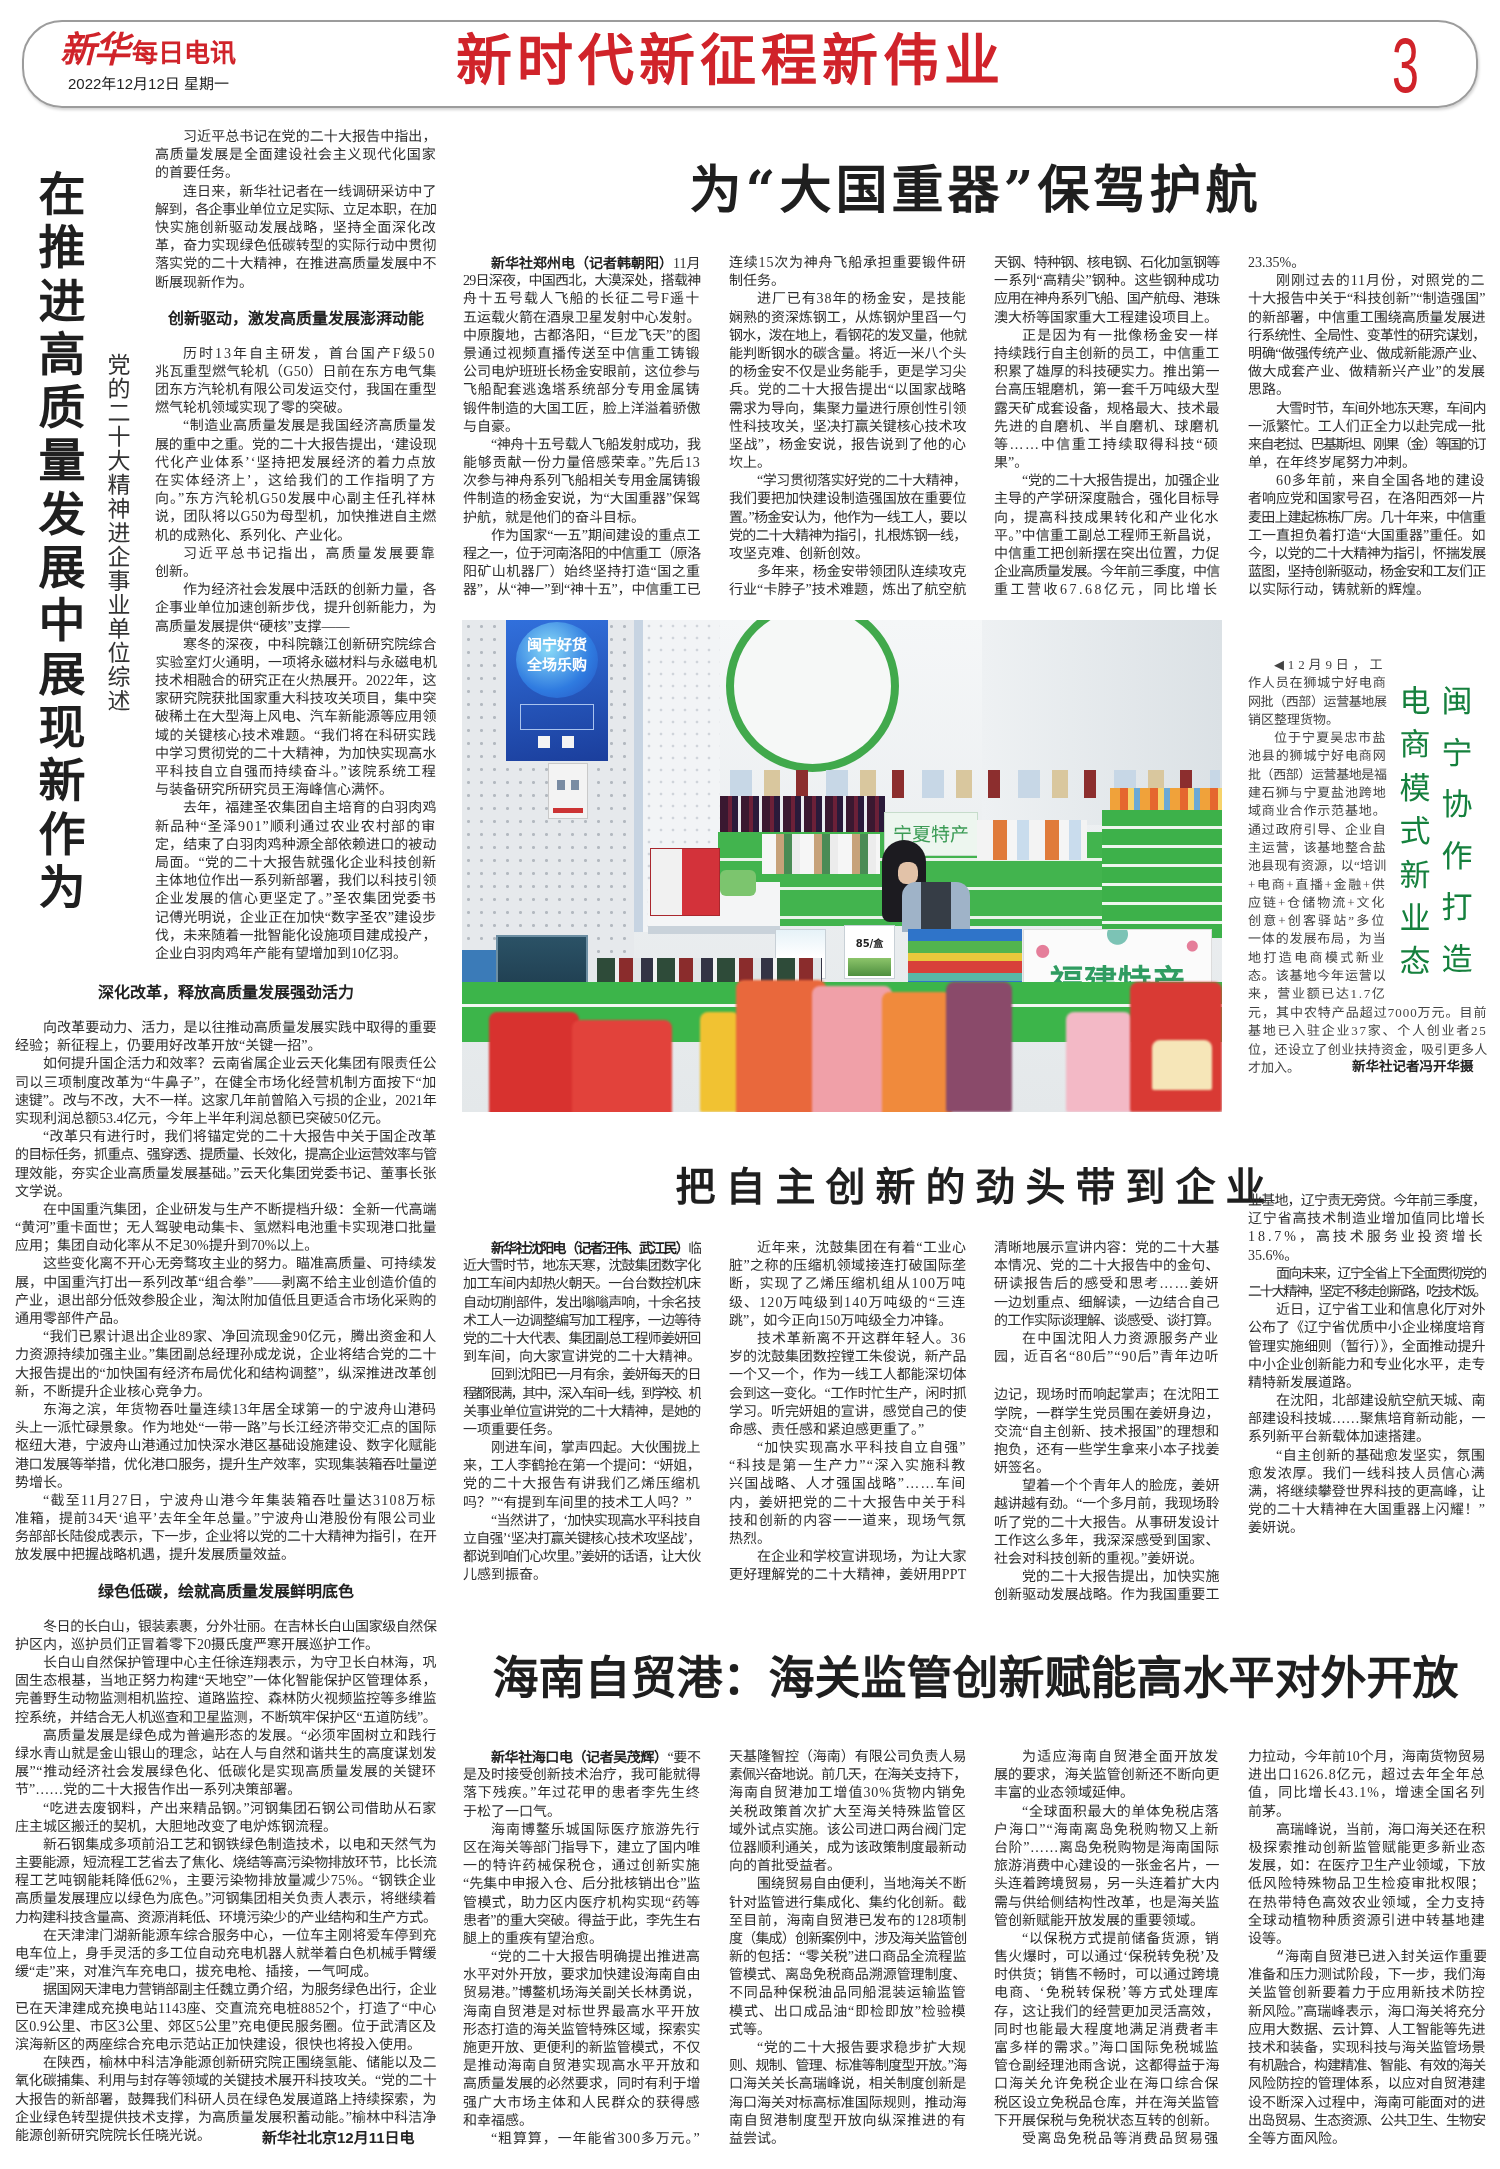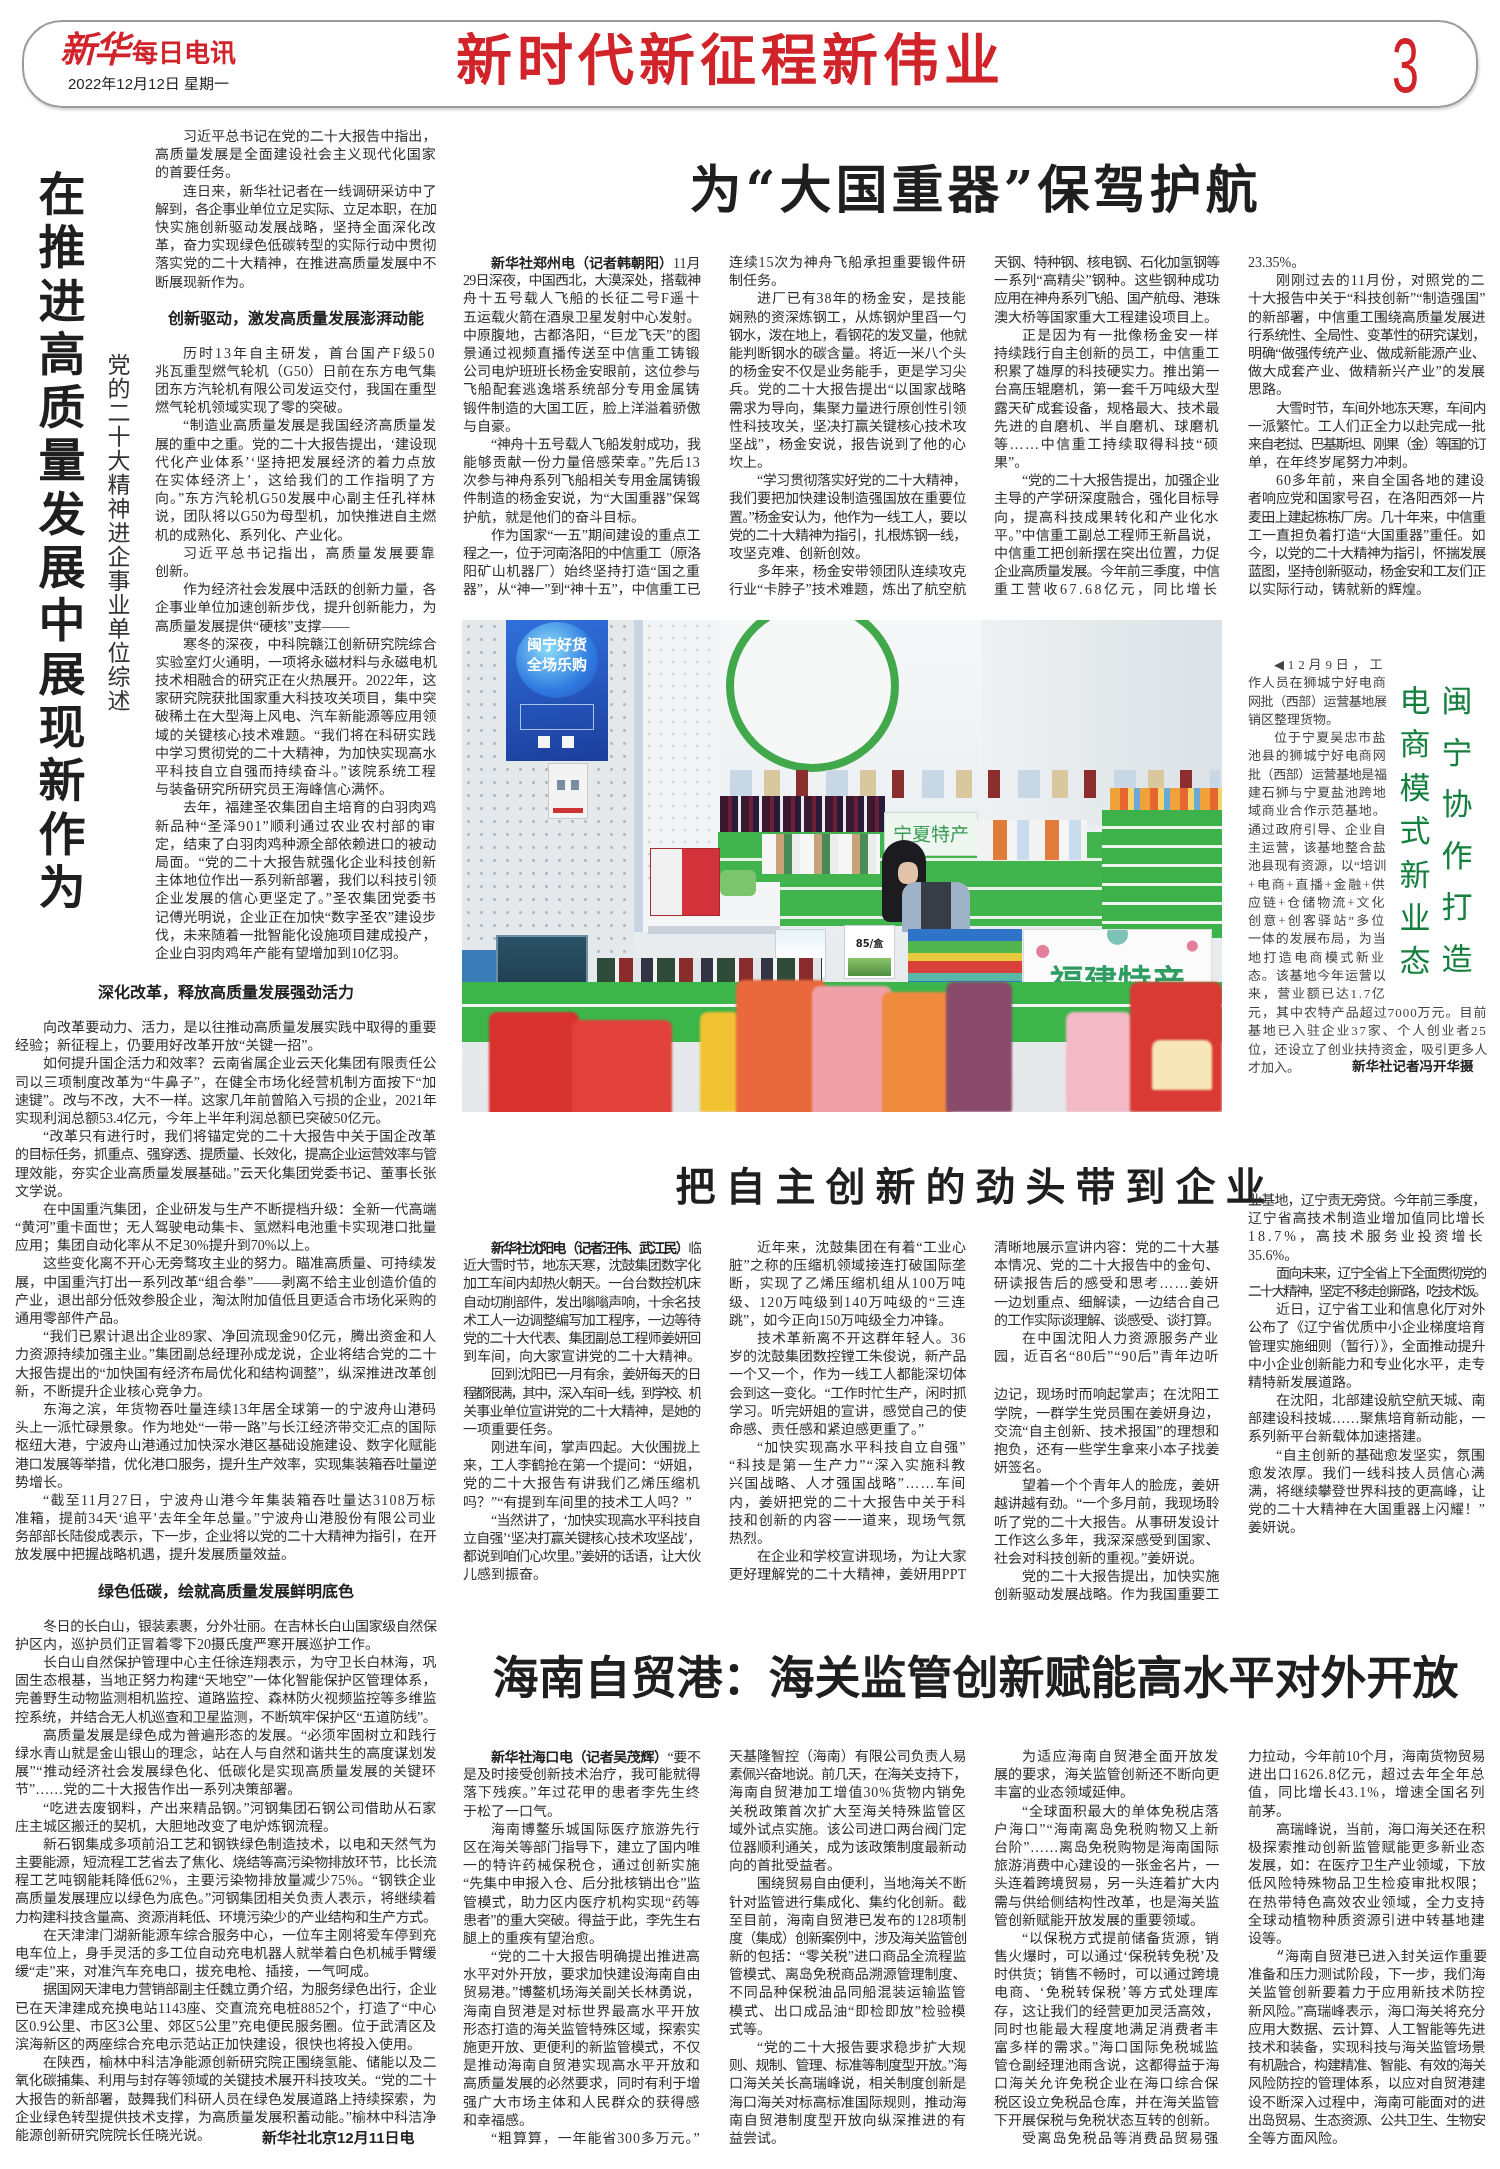--- a/index.html
+++ b/index.html
@@ -705,21 +705,21 @@
   </div>
 <div class="col" style="left:1248px;top:1748px;width:238px;">
     <div class="para cont">
       <div class="line" style="letter-spacing: -0.0277778px;">力拉动，今年前10个月，海南货物贸易</div>
       <div class="line" style="letter-spacing: 0.894737px;">进出口1626.8亿元，超过去年全年总</div>
       <div class="line" style="letter-spacing: 1.07378px;">值，同比增长43.1%，增速全国名列</div>
       <div class="line last" style="letter-spacing: 0px;">前茅。</div>
     </div>
     <div class="para">
       <div class="line" style="letter-spacing: -0.0333333px;">高瑞峰说，当前，海口海关还在积</div>
-      <div class="line" style="letter-spacing: 0.84375px;">极探索推动创新监管赋能更多新业态</div>
+      <div class="line" style="letter-spacing: 0.84375px; text-align: right;">极探索推动创新监管赋能更多新业态</div>
       <div class="line" style="letter-spacing: -0.0294118px;">发展，如：在医疗卫生产业领域，下放</div>
       <div class="line" style="letter-spacing: 0.84375px;">低风险特殊物品卫生检疫审批权限；</div>
       <div class="line" style="letter-spacing: 0.84375px;">在热带特色高效农业领域，全力支持</div>
       <div class="line" style="letter-spacing: 0.84375px;">全球动植物种质资源引进中转基地建</div>
       <div class="line last" style="letter-spacing: 0px;">设等。</div>
     </div>
     <div class="para">
       <div class="line" style="letter-spacing: 0.485417px; font-family: Liberation Mono, monospace;">“海南自贸港已进入封关运作重要</div>
       <div class="line" style="letter-spacing: -0.0294118px;">准备和压力测试阶段，下一步，我们海</div>
       <div class="line" style="letter-spacing: 0.84375px;">关监管创新要着力于应用新技术防控</div>

